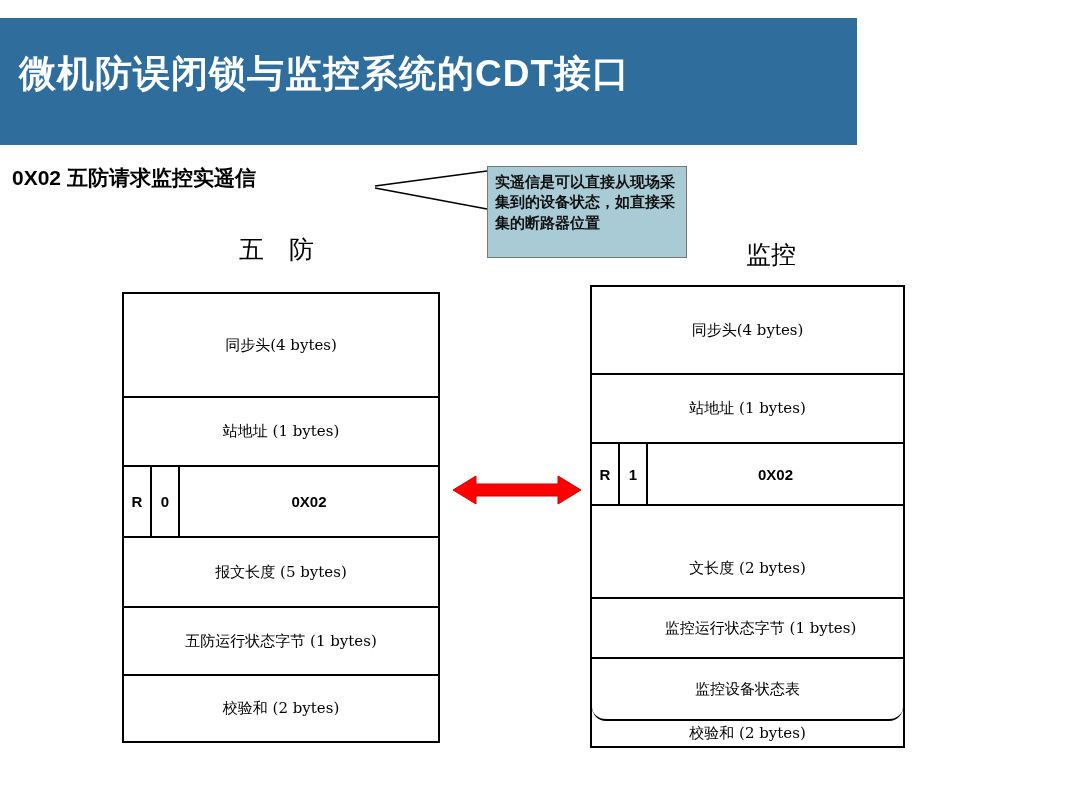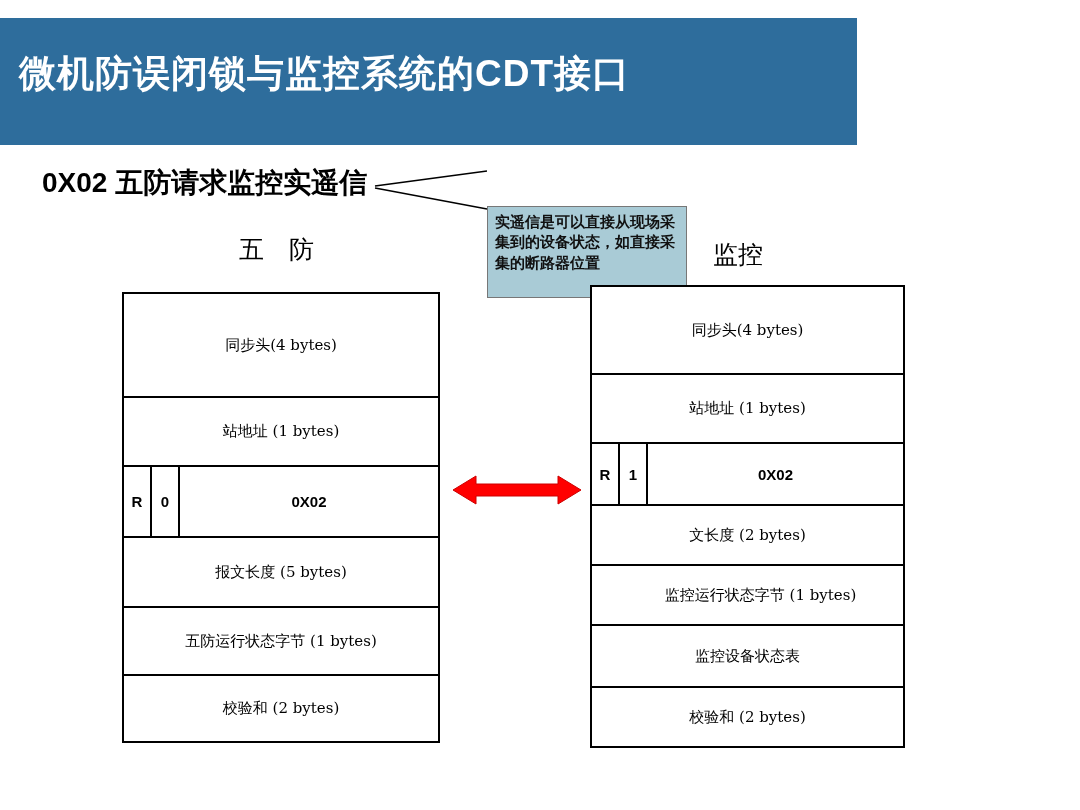--- a/index.html
+++ b/index.html
@@ -21,46 +21,44 @@
   .header-bar h1 {
     margin:7px; padding:24px 0 0 12px;
     font-size:37px; font-weight:bold;
     color:#ffffff; letter-spacing:1px;
     font-family:"Liberation Sans", sans-serif;
   }
 
   
   .subtitle {
     position:absolute; left:12px; top:164px;
-    font-size:28px; font-weight:bold; color:#000000;
+    font-size:21px; font-weight:bold; color:#000000;
     font-family:"Liberation Sans", sans-serif;
     white-space:nowrap;
-    margin-left:30px;
   }
 
   
   .leader { position:absolute; left:372px; top:160px; width:118px; height:56px; }
 
   
   .callout {
     position:absolute; left:487px; top:166px;
     width:184px; min-height:80px;
     background:#A9CBD6;
     border:1px solid #777777;
     padding:5px 7px;
     font-size:15px; font-weight:bold; line-height:1.35;
     color:#111111;
     box-sizing:content-box;
-    margin-top:40px;
   }
 
   
   .col-label { position:absolute; font-size:25px; color:#000000; white-space:nowrap; }
   .col-label.left  { left:228px; top:233px;margin-left:11px; }
-  .col-label.right { left:713px; top:238px; }
+  .col-label.right { left:746px; top:238px; }
 
   
   .frame {
     position:absolute;
     border:2px solid #000000;
     background:#ffffff;
     display:flex; flex-direction:column;
     box-sizing:border-box;
   }
   .left-frame  { left:122px; top:292px; width:318px; height:451px; }
@@ -78,23 +76,23 @@
 
   .left-frame  .row:nth-child(1){ height:104px; }
   .left-frame  .row:nth-child(2){ height:69px; }
   .left-frame  .row:nth-child(3){ height:71px; }
   .left-frame  .row:nth-child(4){ height:70px; }
   .left-frame  .row:nth-child(5){ height:68px; }
 
   .right-frame .row:nth-child(1){ height:88px; }
   .right-frame .row:nth-child(2){ height:69px; }
   .right-frame .row:nth-child(3){ height:62px; }
-  .right-frame .row:nth-child(4){ height:60px; }
+  .right-frame .row:nth-child(4){ height:60px;margin-top:33px; }
   .right-frame .row:nth-child(5){ height:60px;padding-left:26px; }
-  .right-frame .row:nth-child(6){ height:62px; }
+  .right-frame .row:nth-child(6){ height:62px;border-radius:14px; }
 
   
   .row.bits { padding:0; justify-content:flex-start; align-items:stretch; }
   .row.bits .cell {
     display:flex; align-items:center; justify-content:center;
     font-family:"Liberation Sans", sans-serif;
     font-weight:bold; font-size:15px;
     box-sizing:border-box;
   }
   .row.bits .cell.r,

